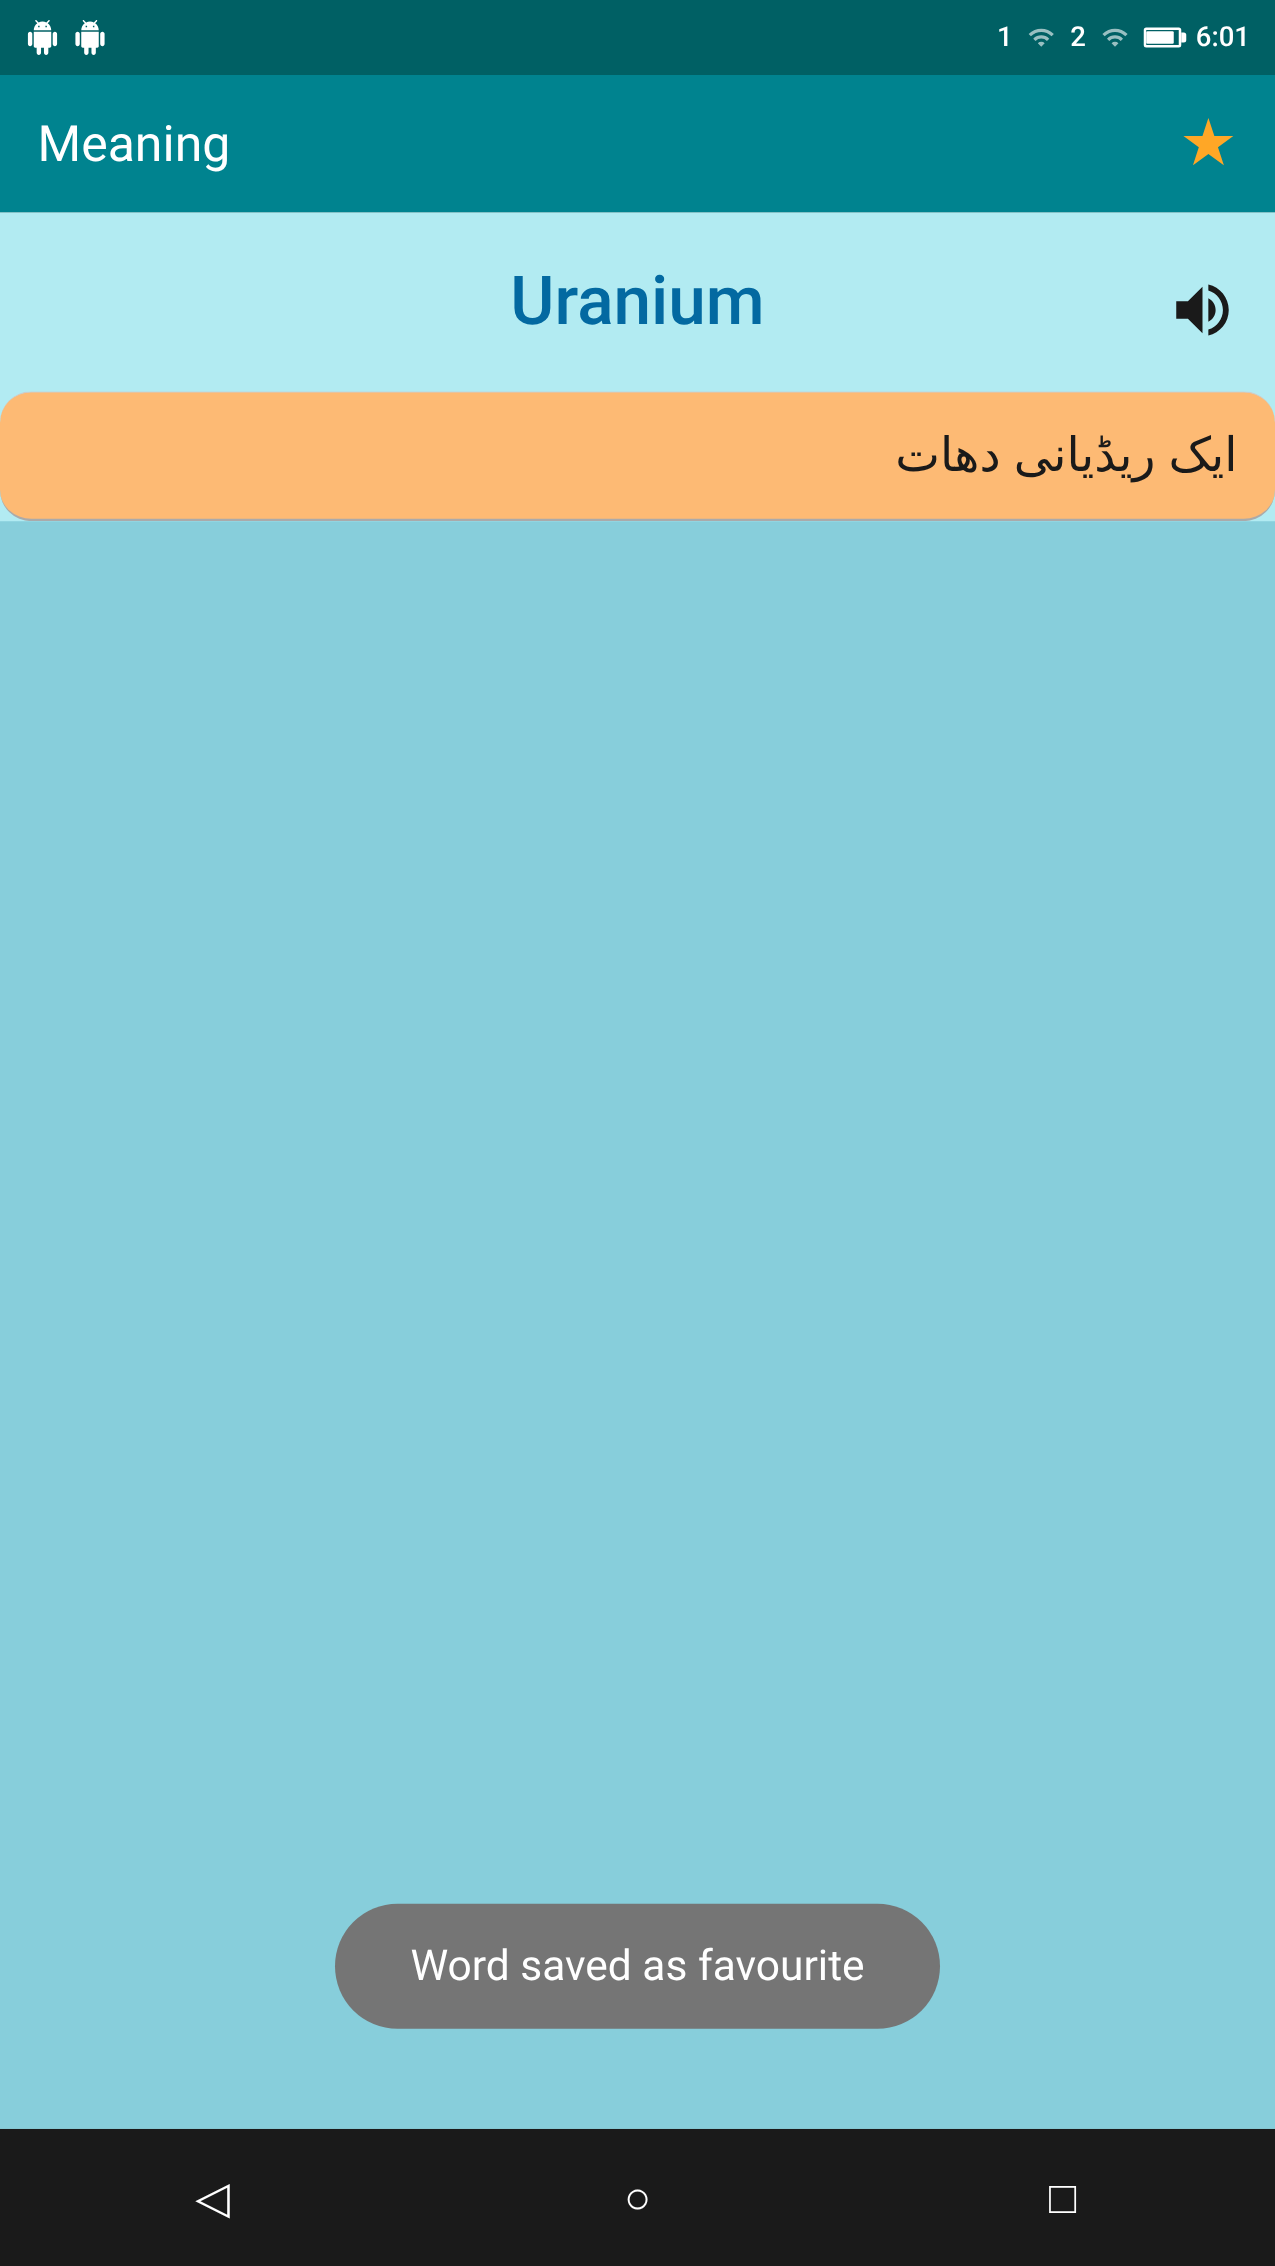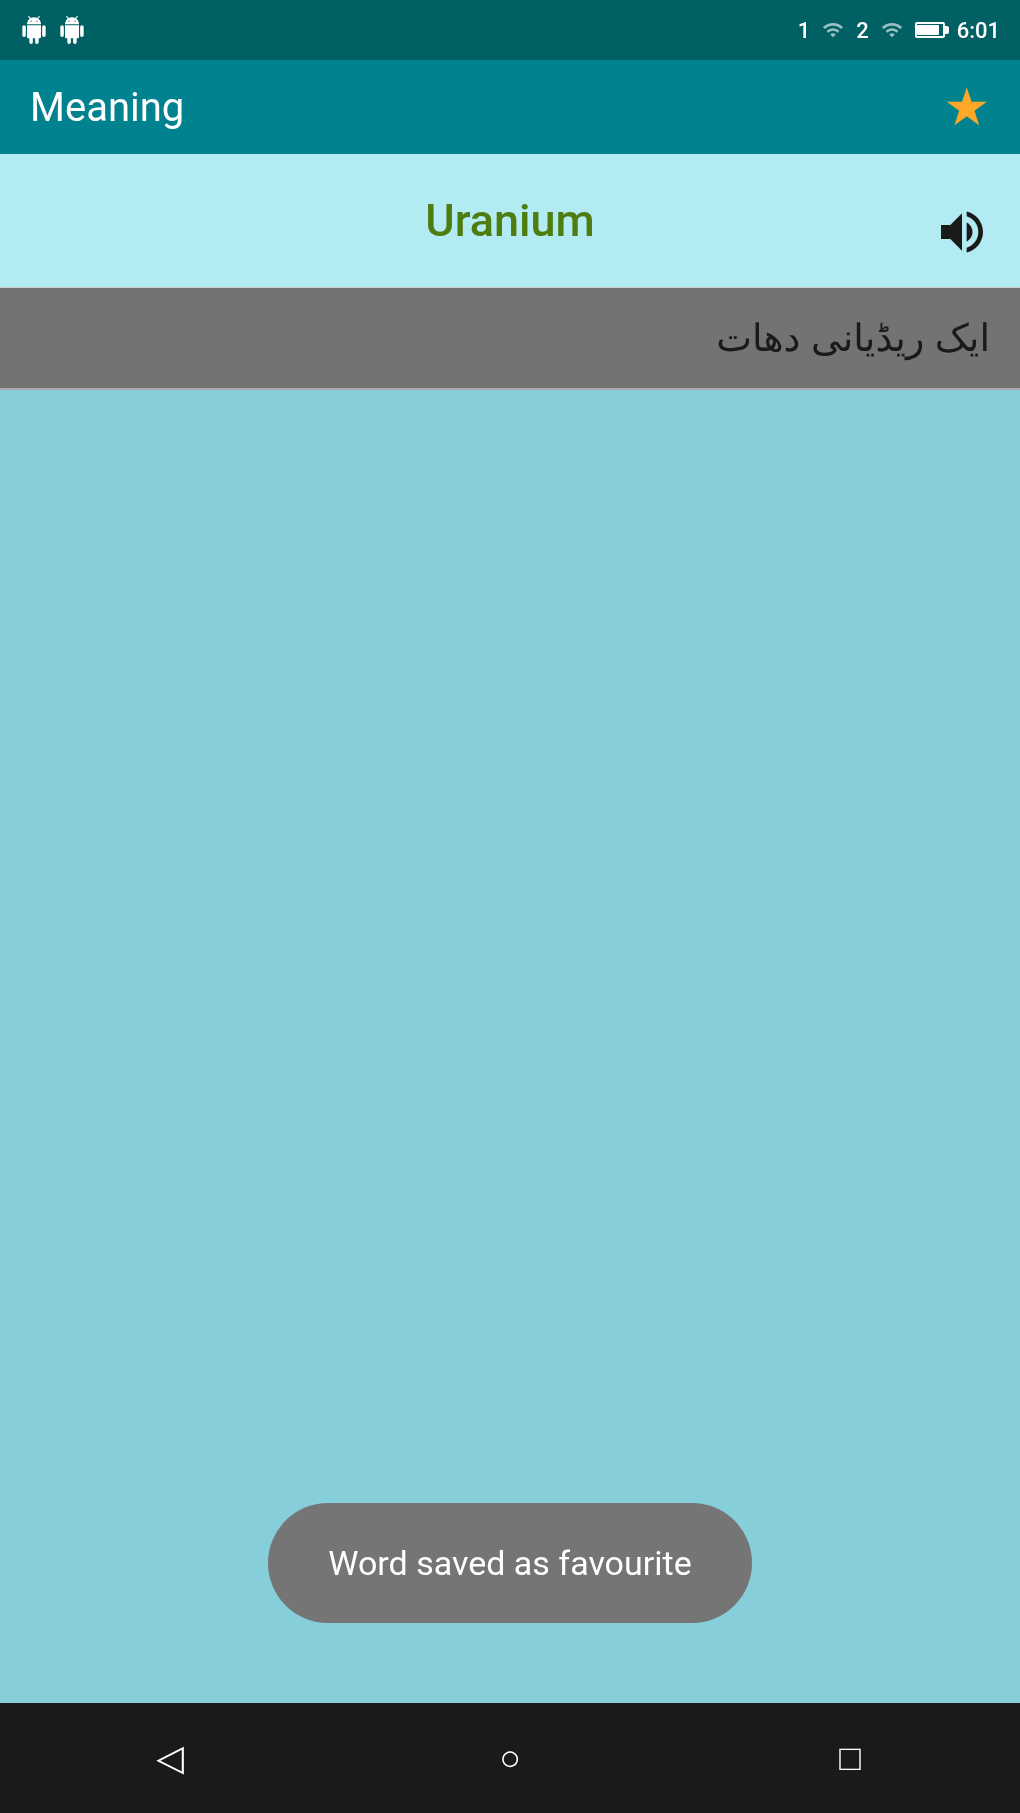--- a/index.html
+++ b/index.html
@@ -67,21 +67,21 @@
     .battery-fill {
       background: white;
       height: 10px;
       width: 22px;
       border-radius: 1px;
     }
 
     
     .app-bar {
       background: #00838f;
-      height: 94px;
+      height: 110px;
       display: flex;
       align-items: center;
       justify-content: space-between;
       padding: 0 30px;
       flex-shrink: 0;
     }
 
     .app-bar-title {
       color: white;
       font-size: 40px;
@@ -108,23 +108,23 @@
 
     
     .word-header {
       background: #B2EBF2;
       padding: 40px 30px 20px 30px;
       position: relative;
     }
 
     .word-title {
       text-align: center;
-      font-size: 45px;
+      font-size: 54px;
       font-weight: 500;
-      color: #4d7c0f;
+      color: #0369a1;
       margin-bottom: 20px;
     }
 
     .speaker-button {
       position: absolute;
       right: 30px;
       top: 50px;
       background: none;
       border: none;
       cursor: pointer;
@@ -133,24 +133,25 @@
     }
 
     .meaning-label {
       font-size: 28px;
       color: #333;
       padding: 20px 30px 10px 30px;
     }
 
     
     .translation-row {
-      background: #737373;
+      background: #fdba74;
       padding: 28px 30px;
       border-top: 1px solid #ccc;
       border-bottom: 2px solid #aaa;
+      border-radius: 25px;
     }
 
     .translation-text {
       font-size: 38px;
       color: #1a1a1a;
       text-align: right;
       direction: rtl;
       font-family: Arial, sans-serif;
     }
 
@@ -162,21 +163,21 @@
       flex-direction: column;
       align-items: center;
       justify-content: flex-end;
       padding-bottom: 80px;
     }
 
     
     .toast-message {
       background: #757575;
       color: white;
-      padding: 40px 60px;
+      padding: 30px 60px;
       border-radius: 60px;
       font-size: 34px;
       text-align: center;
       opacity: 1;
     }
 
     
     .nav-bar {
       background: #1a1a1a;
       height: 110px;

